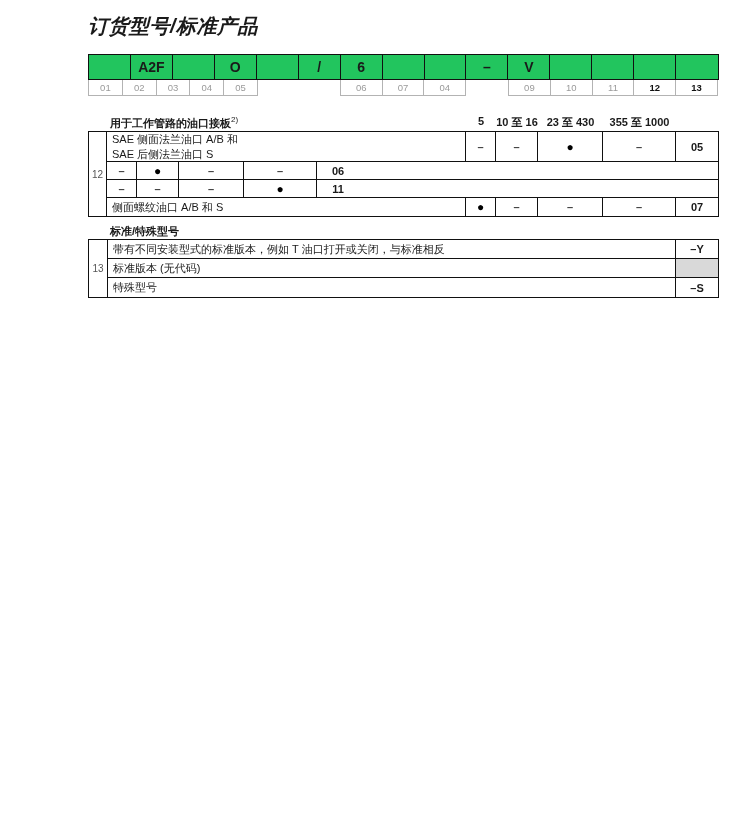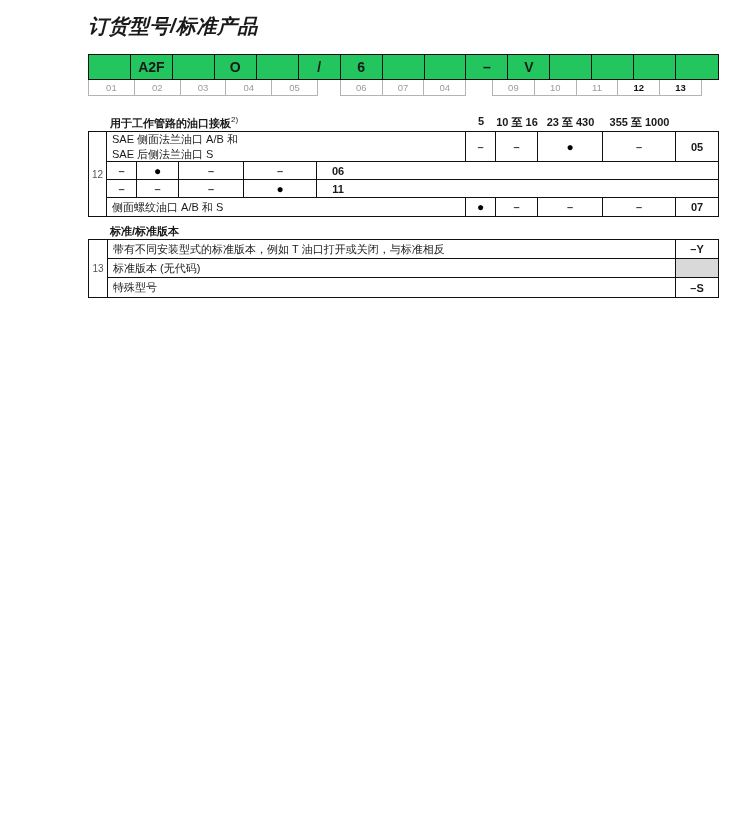--- a/index.html
+++ b/index.html
@@ -94,33 +94,33 @@
         <div class="oc-cell"></div>
         <div class="oc-cell"></div>
         <div class="oc-cell">–</div>
         <div class="oc-cell">V</div>
         <div class="oc-cell"></div>
         <div class="oc-cell"></div>
         <div class="oc-cell"></div>
         <div class="oc-cell"></div>
       </div>
     <div class="oc-nums" id="oc-nums">
-        <div class="oc-seg" style="left: 0px; width: 230px;">
+        <div class="oc-seg" style="left: 0px; width: 170px;">
           <div class="oc-num">01</div>
           <div class="oc-num">02</div>
           <div class="oc-num">03</div>
           <div class="oc-num">04</div>
           <div class="oc-num">05</div>
         </div>
         <div class="oc-seg" style="left: 252px; width: 126px;">
           <div class="oc-num">06</div>
           <div class="oc-num">07</div>
           <div class="oc-num">04</div>
         </div>
-        <div class="oc-seg" style="left: 404px; width: 210px;">
+        <div class="oc-seg" style="left: 420px; width: 210px;">
           <div class="oc-num">09</div>
           <div class="oc-num">10</div>
           <div class="oc-num">11</div>
           <div class="oc-num hl">12</div>
           <div class="oc-num hl">13</div>
         </div>
       </div>
   </div>
 
   <div class="sec-header" style="top:115px;">
@@ -159,21 +159,21 @@
           <div class="mark-cell dot" style="width: 30px;">●</div>
           <div class="mark-cell" style="width: 42px;">–</div>
           <div class="mark-cell" style="width: 65px;">–</div>
           <div class="mark-cell" style="width: 73px;">–</div>
           <div class="code-cell">07</div>
         </div>
       </div>
   </div>
 
   <div class="sec-header" style="top:224px;">
-    <span class="sec-title">标准/标准版本</span>
+    <span class="sec-title">标准/特殊型号</span>
   </div>
 
   <div class="data-table" style="top:239px;">
     <div class="label-col">13</div>
     <div class="rows-col" id="st-rows">
         <div class="t-row st-row">
           <div class="desc-cell st-desc">带有不同安装型式的标准版本，例如 T 油口打开或关闭，与标准相反</div>
           <div class="code-cell">–Y</div>
         </div>
         <div class="t-row st-row">

